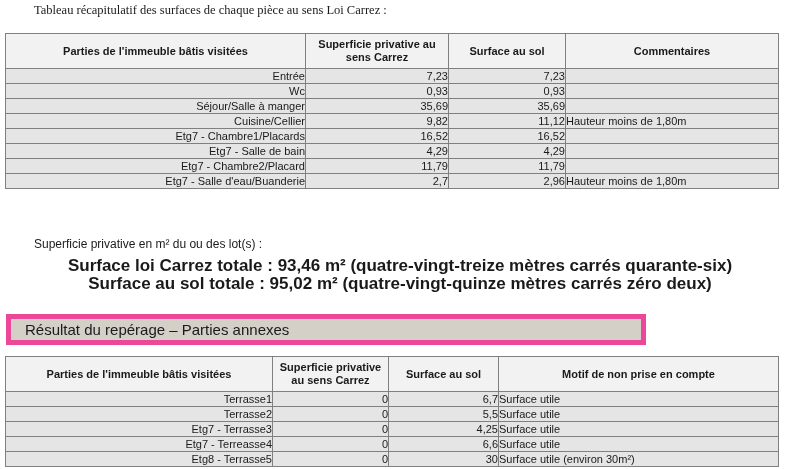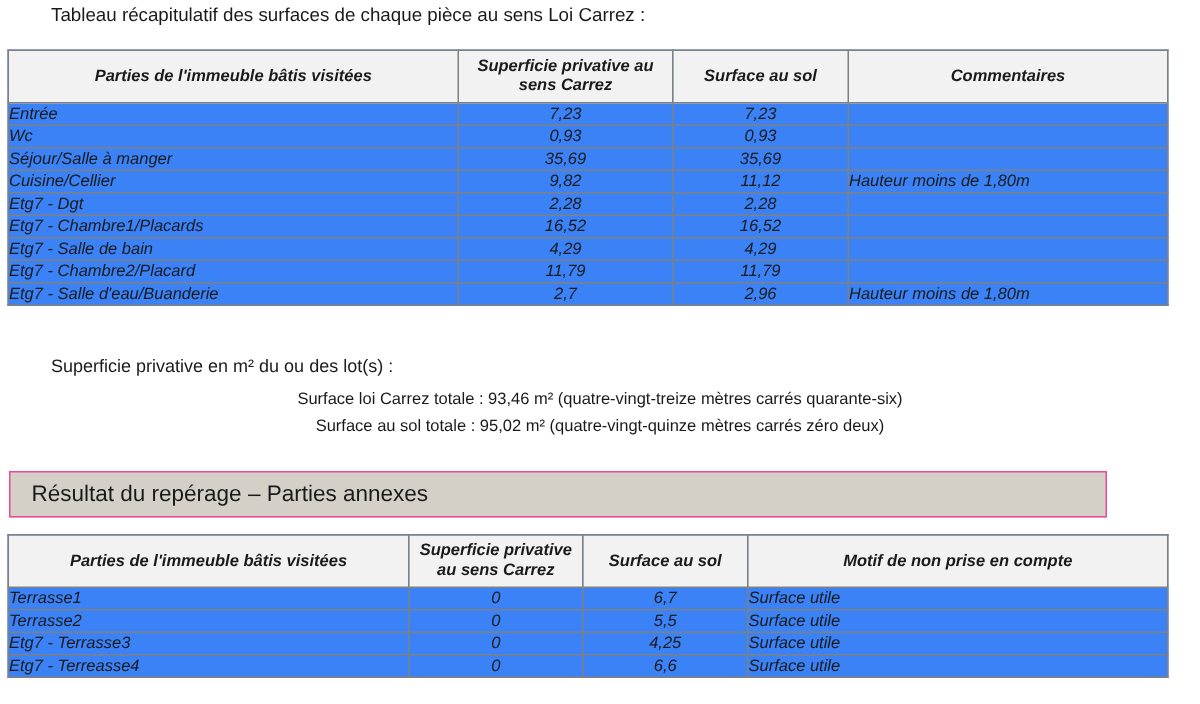--- a/index.html
+++ b/index.html
@@ -24,31 +24,31 @@
 
   
   .intro-title {
     position: absolute;
     left: 34px;
     top: 2px;
     font-size: 12.5px;
     line-height: 16px;
     color: #1a1a1a;
     white-space: nowrap;
+    font-family: Liberation Serif, serif;
   }
 
   
   table.surface-table {
     position: absolute;
     border-collapse: collapse;
     table-layout: fixed;
     font-size: 11px;
     color: #1a1a1a;
-    background: #3b82f6;
-    font-style: italic;
+    background: #e5e5e5;
   }
   table.surface-table th,
   table.surface-table td {
     border: 1px solid #808080;
     padding: 0;
     vertical-align: middle;
     font-weight: normal;
   }
   table.surface-table thead th {
     background: #f2f2f2;
@@ -56,25 +56,25 @@
     text-align: center;
     font-size: 11px;
     line-height: 13px;
     padding: 4px 2px;
   }
   table.surface-table tbody td {
     height: 14px;
     line-height: 14px;
   }
   td.cell-name {
-    text-align: left;
+    text-align: right;
     padding-left: 4px;
   }
   td.cell-num {
-    text-align: center;
+    text-align: right;
   }
   td.cell-note {
     text-align: left;
   }
 
   
   #table-rooms {
     left: 5px;
     top: 33px;
     width: 773px;
@@ -90,35 +90,35 @@
     white-space: nowrap;
   }
   .summary-totals {
     position: absolute;
     left: 0px;
     top: 257px;
     width: 800px;
     text-align: center;
   }
   .summary-totals .total-line {
-    font-size: 11px;
-    font-weight: normal;
+    font-size: 17px;
+    font-weight: bold;
     line-height: 18px;
     white-space: nowrap;
   }
 
   
   .section-banner {
     position: absolute;
     left: 6px;
     top: 314px;
-    width: 732px;
+    width: 640px;
     height: 31px;
     background: #d4d0c8;
-    border: 1px solid #ec4899;
+    border: 5px solid #ec4899;
     box-sizing: border-box;
     display: flex;
     align-items: center;
   }
   .section-banner .banner-text {
     padding-left: 14px;
     font-size: 15px;
     line-height: 19px;
     color: #1a1a1a;
     white-space: nowrap;
@@ -172,26 +172,20 @@
         <td class="cell-num">35,69</td>
         <td class="cell-note"></td>
       </tr>
       <tr>
         <td class="cell-name">Cuisine/Cellier</td>
         <td class="cell-num">9,82</td>
         <td class="cell-num">11,12</td>
         <td class="cell-note">Hauteur moins de 1,80m</td>
       </tr>
       <tr>
-        <td class="cell-name">Etg7 - Dgt</td>
-        <td class="cell-num">2,28</td>
-        <td class="cell-num">2,28</td>
-        <td class="cell-note"></td>
-      </tr>
-      <tr>
         <td class="cell-name">Etg7 - Chambre1/Placards</td>
         <td class="cell-num">16,52</td>
         <td class="cell-num">16,52</td>
         <td class="cell-note"></td>
       </tr>
       <tr>
         <td class="cell-name">Etg7 - Salle de bain</td>
         <td class="cell-num">4,29</td>
         <td class="cell-num">4,29</td>
         <td class="cell-note"></td>
@@ -255,16 +249,22 @@
         <td class="cell-num">0</td>
         <td class="cell-num">4,25</td>
         <td class="cell-note">Surface utile</td>
       </tr>
       <tr>
         <td class="cell-name">Etg7 - Terreasse4</td>
         <td class="cell-num">0</td>
         <td class="cell-num">6,6</td>
         <td class="cell-note">Surface utile</td>
       </tr>
+      <tr>
+        <td class="cell-name">Etg8 - Terrasse5</td>
+        <td class="cell-num">0</td>
+        <td class="cell-num">30</td>
+        <td class="cell-note">Surface utile (environ 30m²)</td>
+      </tr>
     </tbody>
   </table>
 
 </div>
 
 </body></html>

